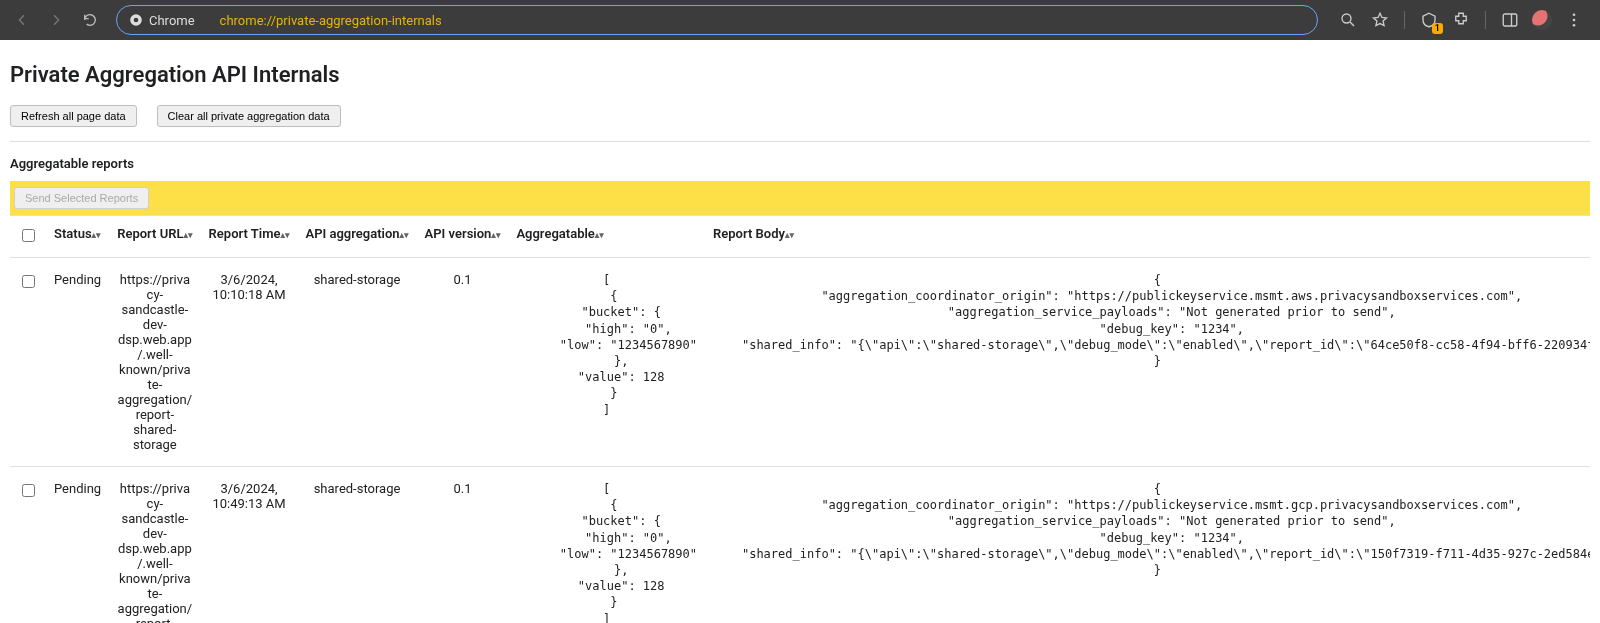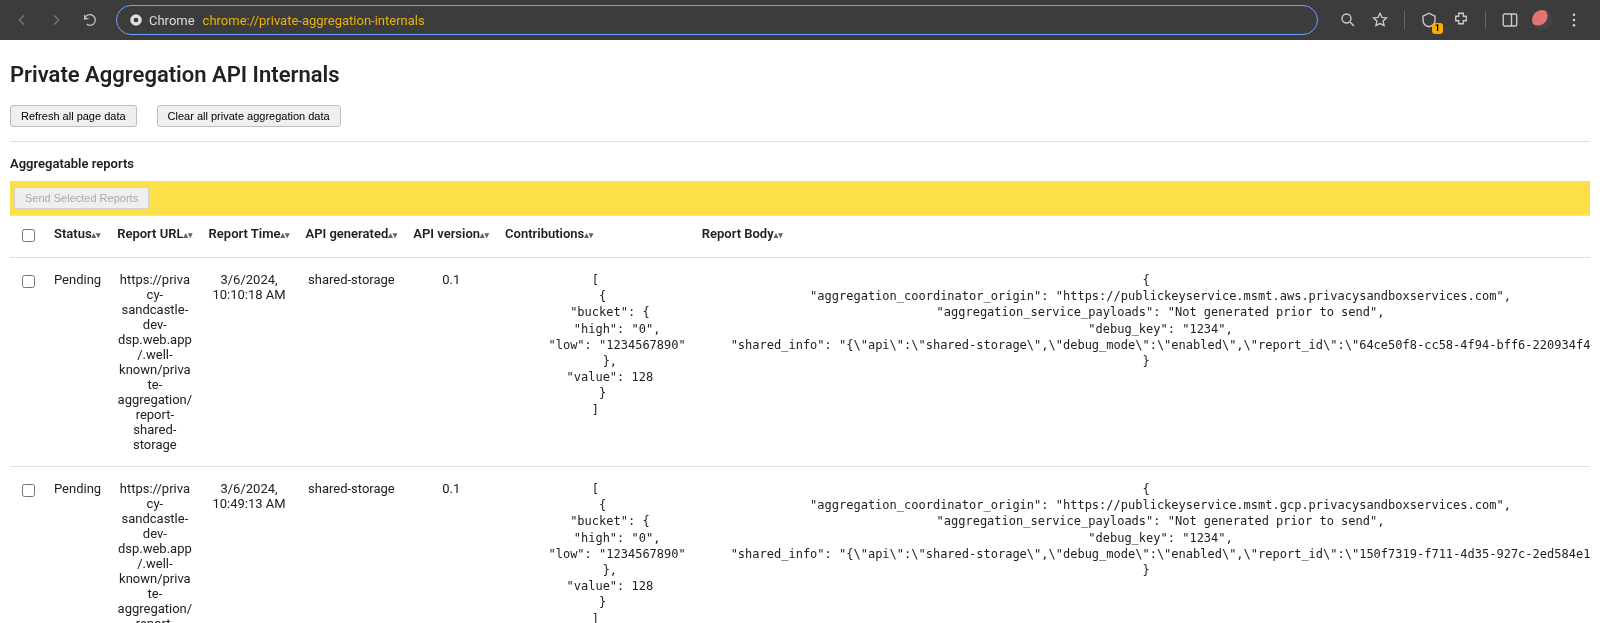--- a/index.html
+++ b/index.html
@@ -2,21 +2,21 @@
 <html><head>
 <meta charset="utf-8">
 <style>
   * { box-sizing: border-box; }
   html, body { margin:0; padding:0; font-family:-apple-system,BlinkMacSystemFont,"Segoe UI",Roboto,Arial,sans-serif; font-size:13px; color:#202124; background:#fff; width:1600px; }
   
   .chrome-bar { background:#3c3c3c; height:40px; display:flex; align-items:center; padding:0 8px; gap:6px; color:#ccc; }
   .nav-btn { width:28px; height:28px; display:flex; align-items:center; justify-content:center; border-radius:14px; cursor:pointer; }
   .nav-btn svg { width:16px; height:16px; stroke:#bbb; fill:none; stroke-width:2; }
   .nav-btn.disabled svg { stroke:#777; }
-  .omnibox { flex:1 1 auto; display:flex; align-items:center; height:30px; background:transparent; border:1.5px solid #6aa3ff; border-radius:16px; padding:0 12px; gap:8px; margin:0 6px; overflow:hidden;}
+  .omnibox { flex:1 1 auto; display:flex; align-items:center; height:30px; background:transparent; border:1.5px solid #6aa3ff; border-radius:16px; padding:0 12px; gap:25px; margin:0 6px; overflow:hidden;}
   .omni-chrome { display:flex; align-items:center; gap:6px; color:#ddd; font-size:13px; }
   .omni-chrome svg { width:14px; height:14px; fill:#ddd; }
   .omni-url { color:#eab308; font-size:13px; white-space:nowrap; }
   .chrome-icons { display:flex; align-items:center; gap:8px; padding:0 6px; }
   .chrome-icon { width:24px; height:24px; display:flex; align-items:center; justify-content:center; position:relative; }
   .chrome-icon svg { width:18px; height:18px; stroke:#ccc; fill:none; stroke-width:1.8; }
   .chrome-sep { width:1px; height:18px; background:#666; margin:0 4px; }
   .badge { position:absolute; bottom:-2px; right:-2px; background:#f9ab00; color:#000; font-size:9px; font-weight:600; border-radius:3px; padding:0 3px; line-height:11px; }
   .avatar { width:20px; height:20px; border-radius:50%; background:radial-gradient(circle at 30% 30%, #e57373 0 45%, #444 50% 100%); }
   .dots svg { fill:#ccc; stroke:none; }
@@ -145,23 +145,23 @@
           <col>
       </colgroup>
       <thead>
         <tr>
           <th class="col-check">
             <input type="checkbox" style="">
           </th>
           <th class="th-sort"><span>Status</span><span class="sort-mark">▴▾</span></th>
           <th class="th-sort"><span>Report URL</span><span class="sort-mark">▴▾</span></th>
           <th class="th-sort"><span>Report Time</span><span class="sort-mark">▴▾</span></th>
-          <th class="th-sort"><span>API generated</span><span class="sort-mark">▴▾</span></th>
+          <th class="th-sort"><span>API aggregation</span><span class="sort-mark">▴▾</span></th>
           <th class="th-sort"><span>API version</span><span class="sort-mark">▴▾</span></th>
-          <th class="th-sort"><span>Contributions</span><span class="sort-mark">▴▾</span></th>
+          <th class="th-sort"><span>Aggregatable</span><span class="sort-mark">▴▾</span></th>
           <th class="th-sort"><span>Report Body</span><span class="sort-mark">▴▾</span></th>
         </tr>
       </thead>
       <tbody id="rows">
           <tr>
             <td class="col-check" style="text-align:center;"><input type="checkbox" style=""></td>
             <td>Pending</td>
             <td class="wrap">https://privacy-sandcastle-dev-dsp.web.app/.well-known/private-aggregation/report-shared-storage</td>
             <td class="wrap">3/6/2024, 10:10:18 AM</td>
             <td class="wrap">shared-storage</td>

